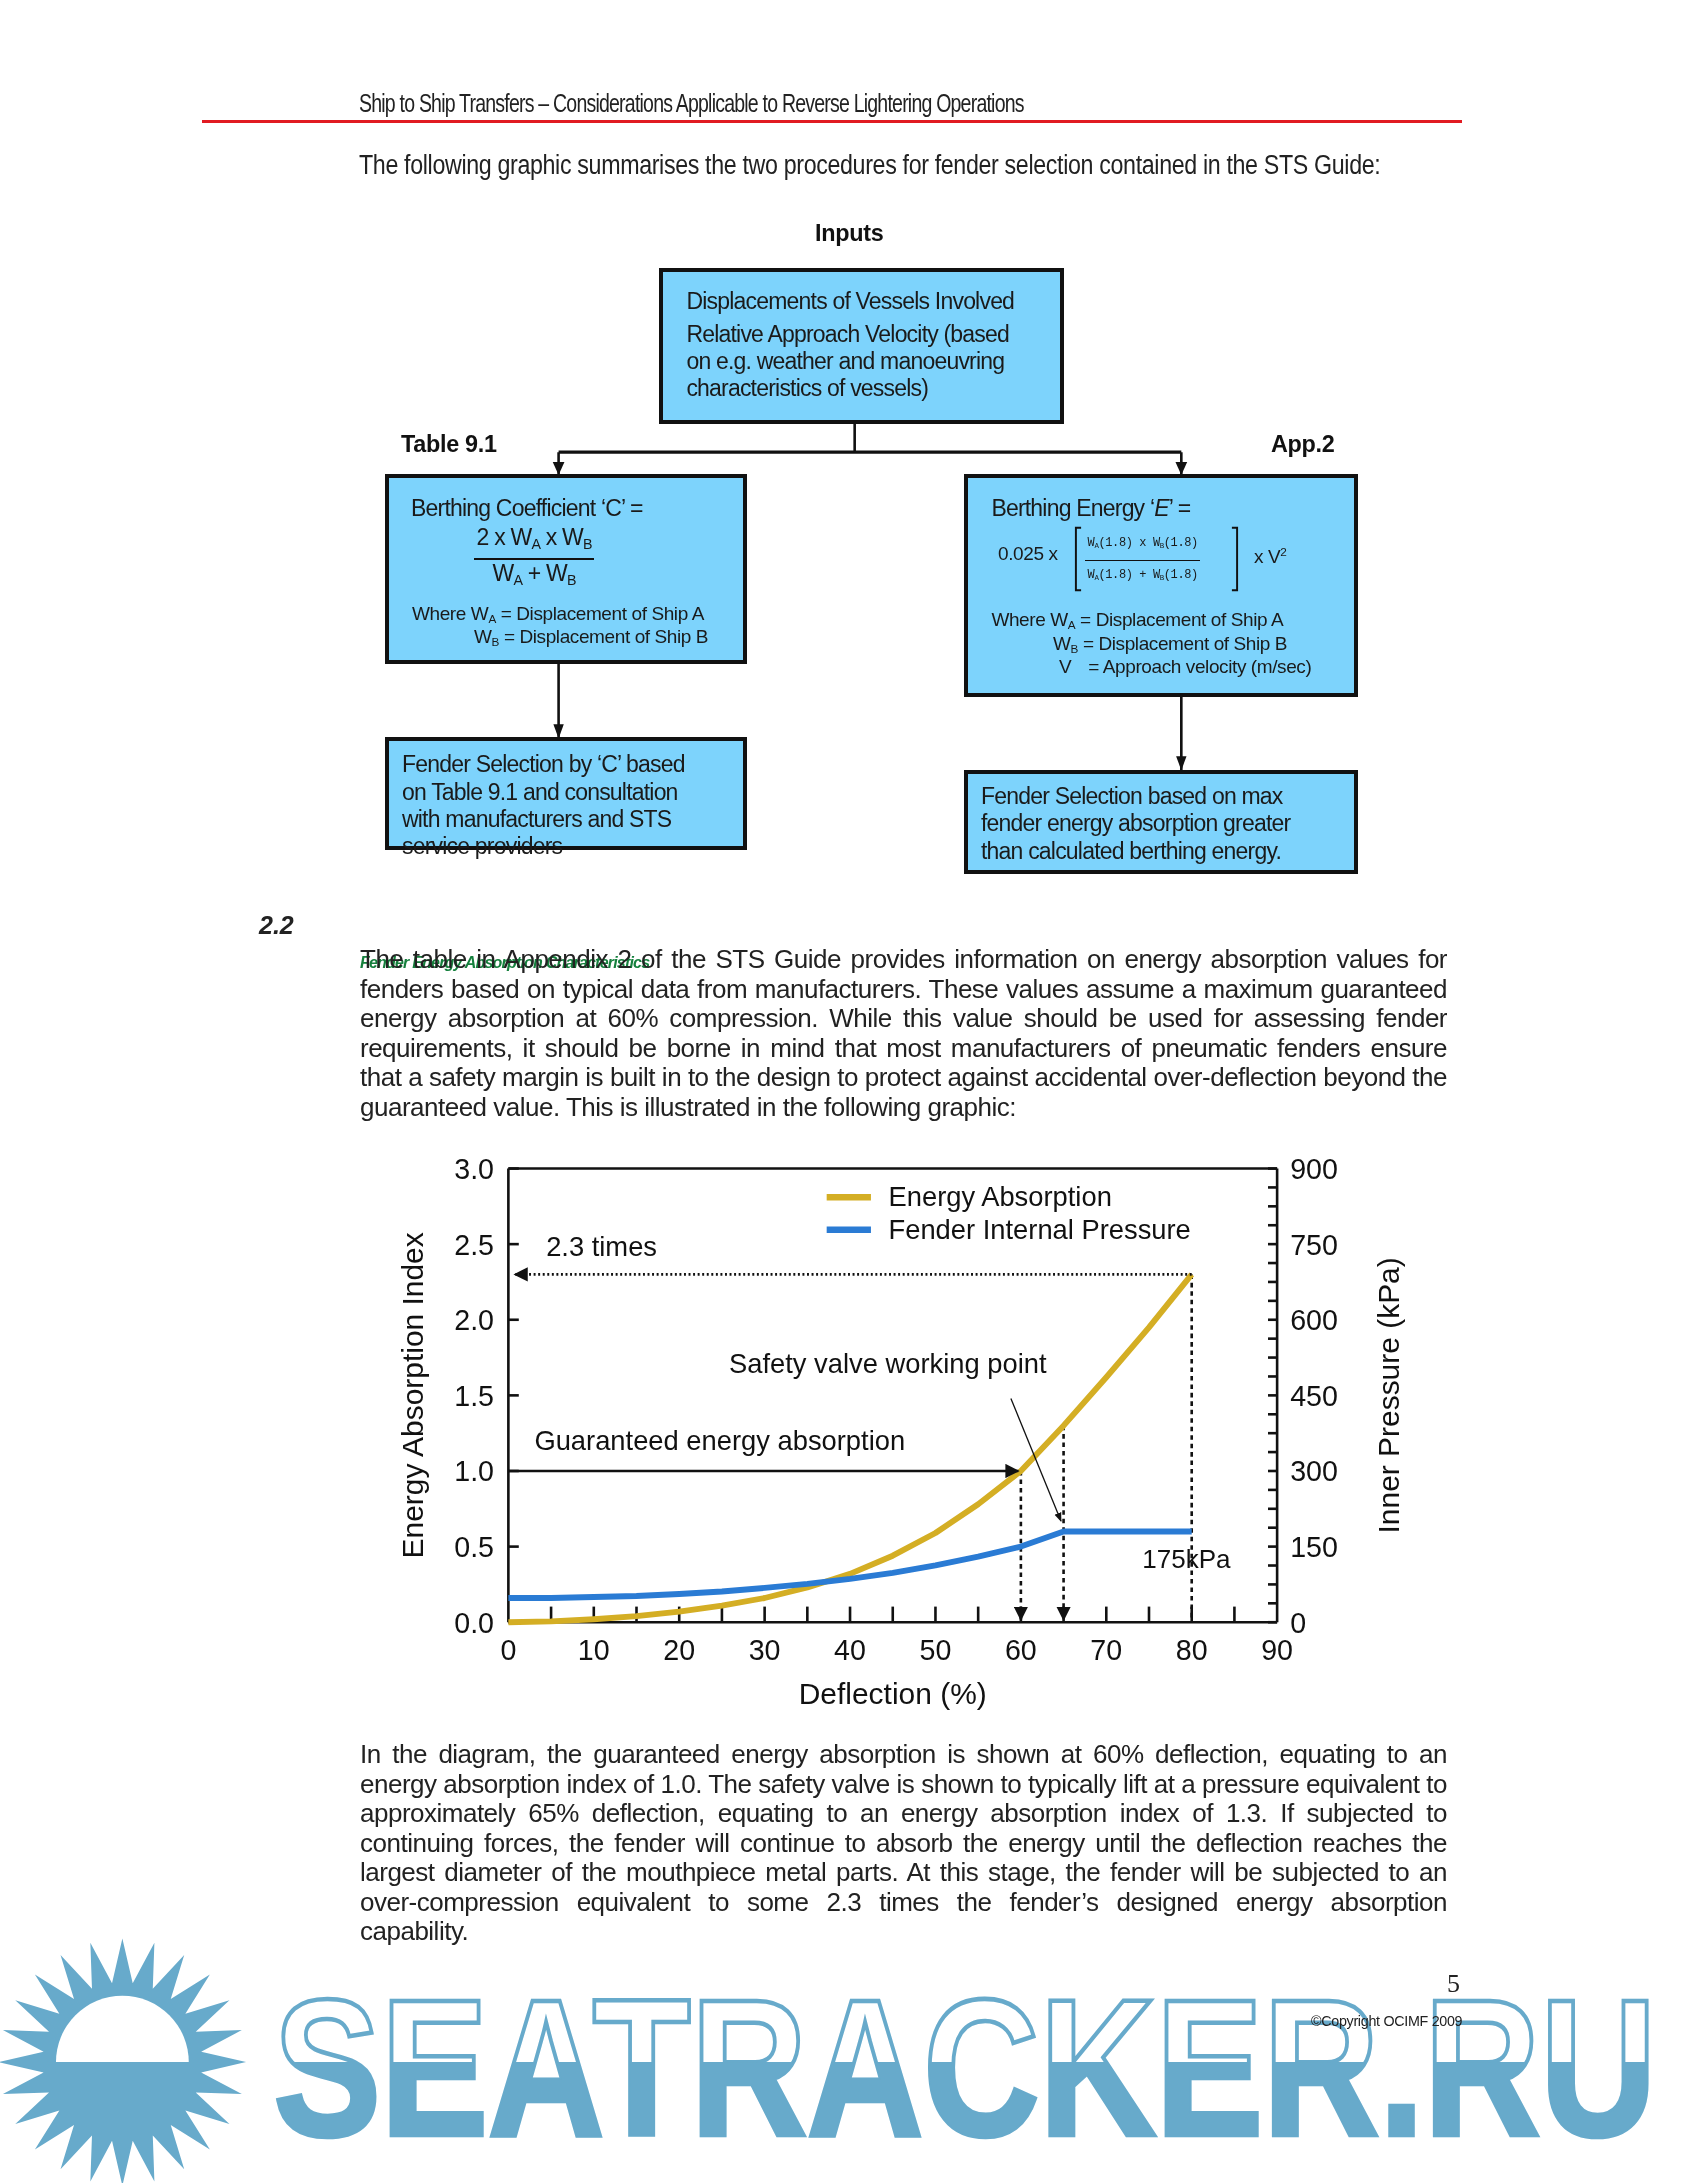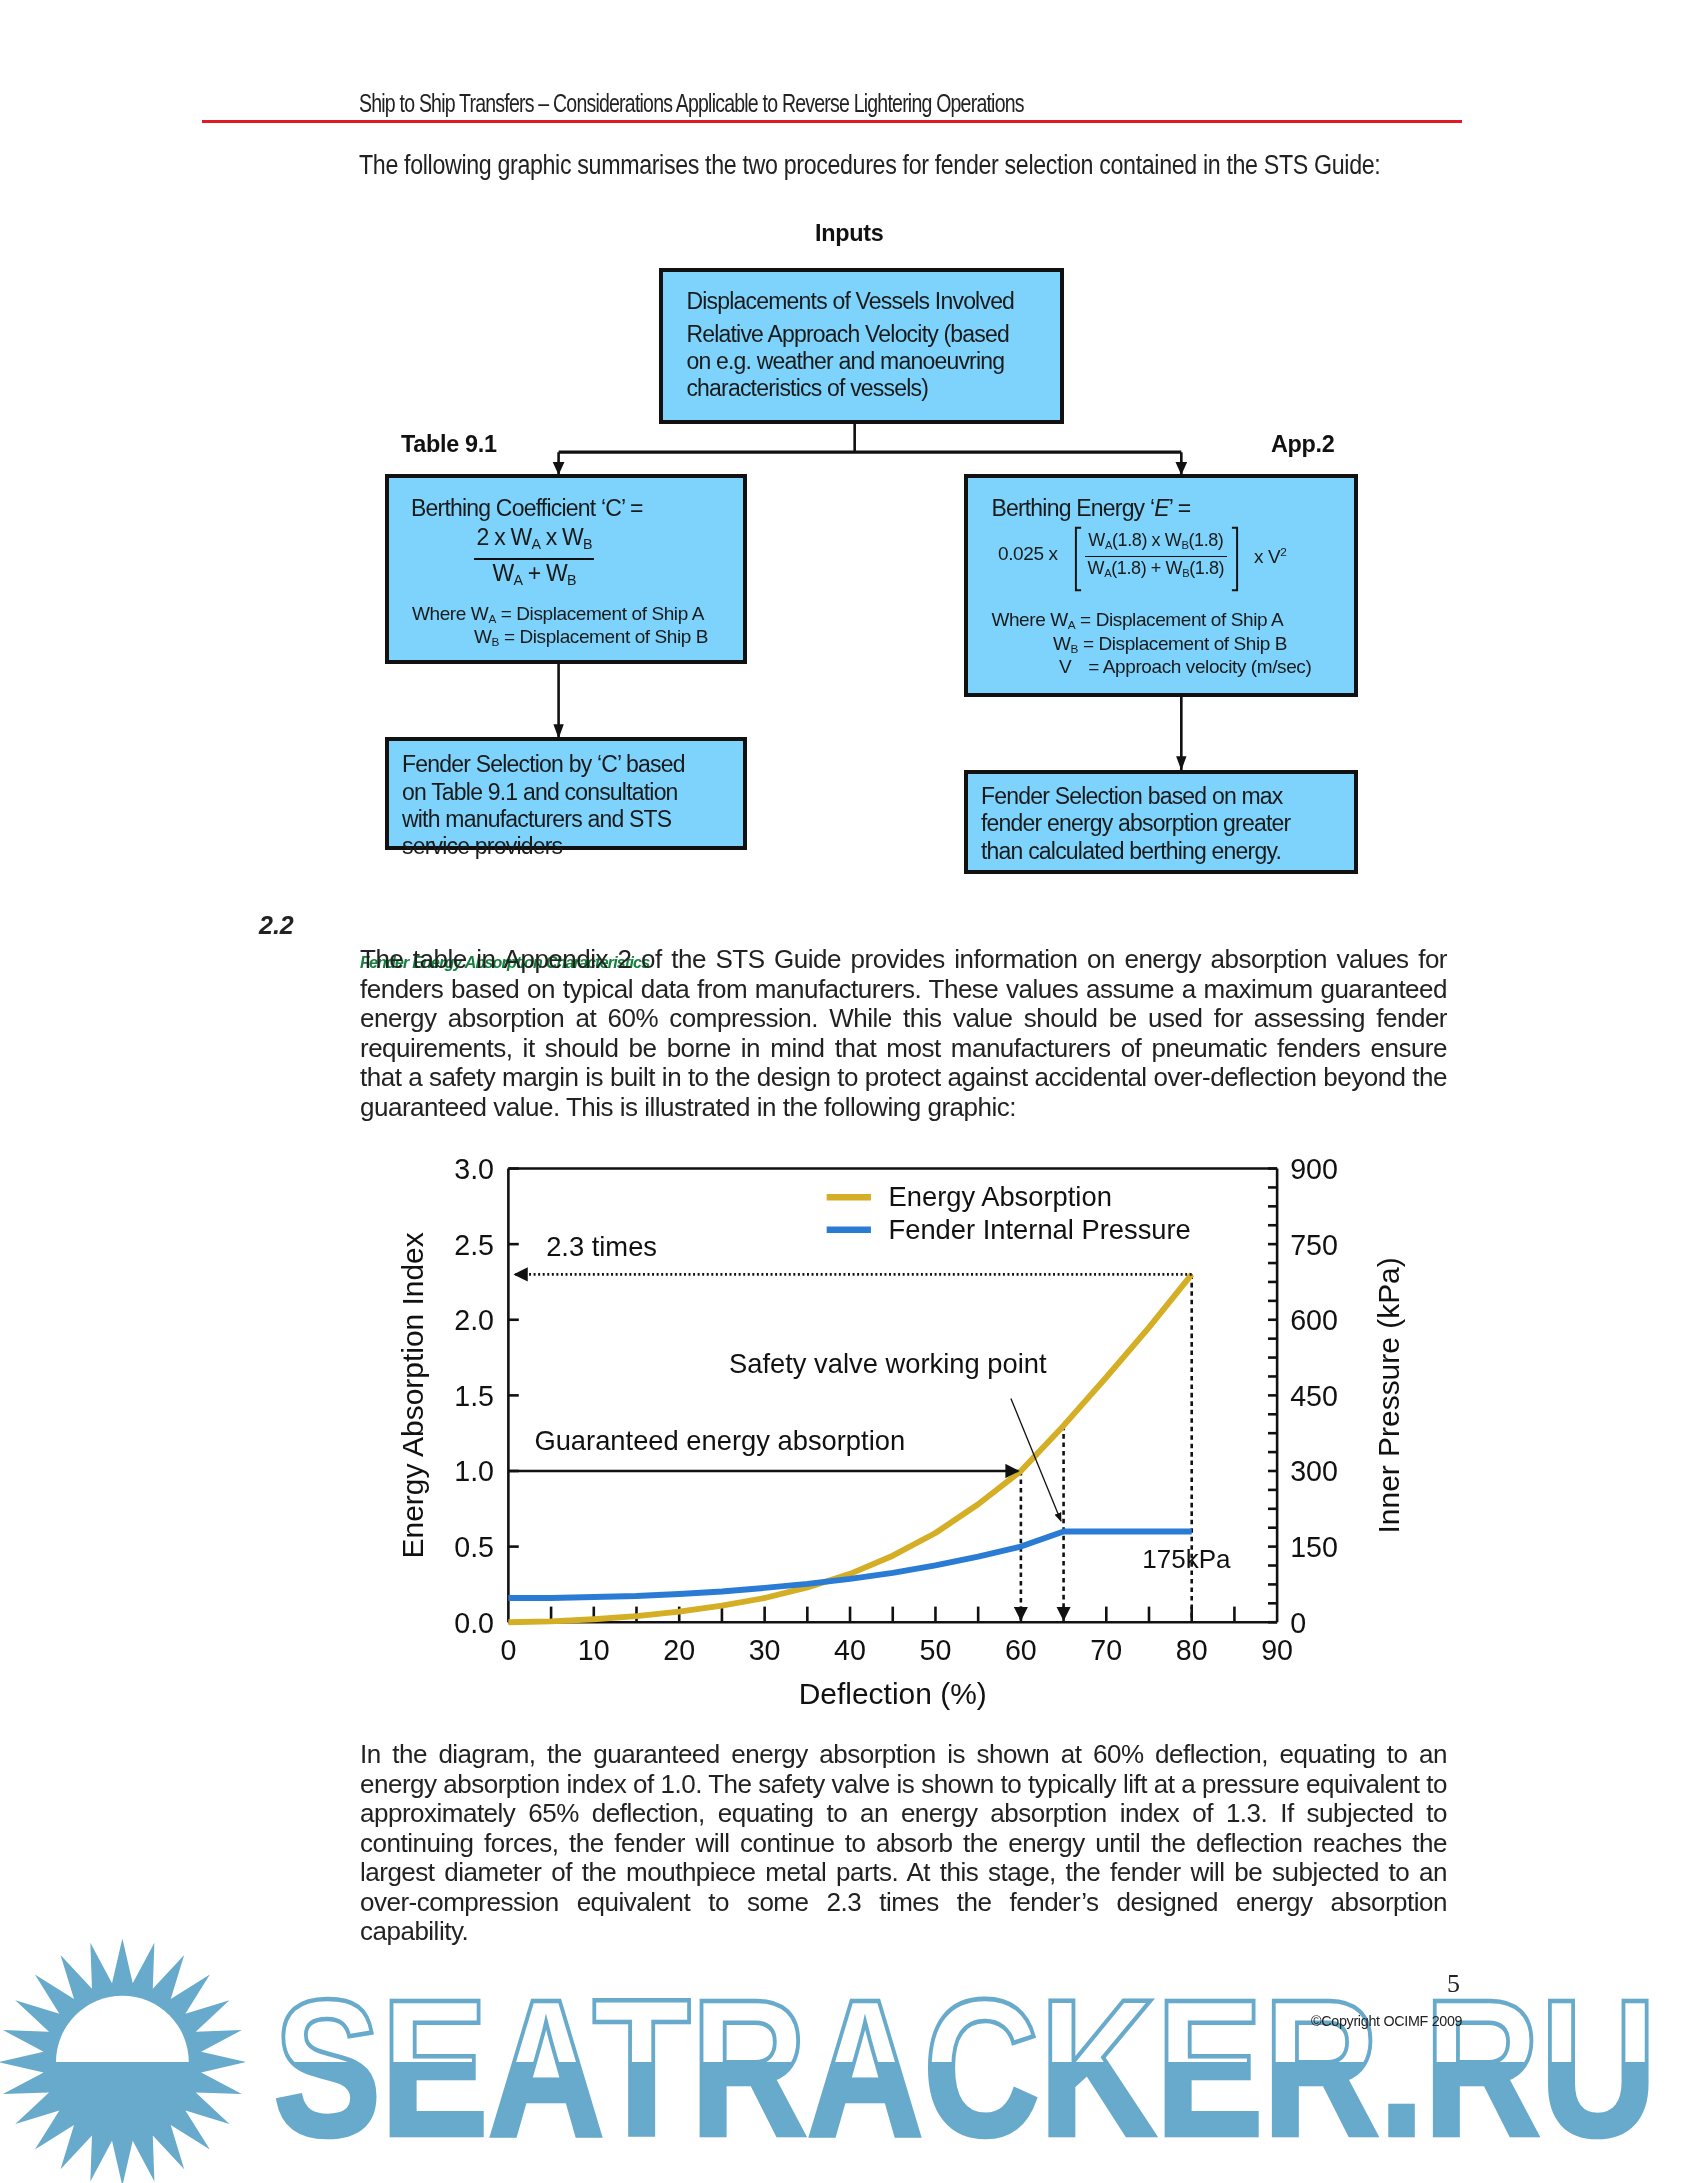--- a/index.html
+++ b/index.html
@@ -84,21 +84,21 @@
   </div>
 
   <div class="fc-box" style="left:964px;top:474px;width:394px;height:223px;">
     <div class="fc-text" style="left:23.4px;top:17px;"><span>Berthing Energy ‘</span><i>E</i><span>’ =</span></div>
     <div class="fc-text fc-small" style="left:30px;top:64px;">0.025 x</div>
     <svg class="abs" style="left:104px;top:47px" width="169" height="68" viewBox="0 0 260 104">
       <path d="M14,4 L6,4 L6,100 L14,100" stroke="#111" stroke-width="3" fill="none"></path>
       <path d="M246,4 L254,4 L254,100 L246,100" stroke="#111" stroke-width="3" fill="none"></path>
     </svg>
     <div class="fc-text fc-small" style="left:117px;top:51px;">
-      <span class="frac" style="font-size:18px;line-height:22px;">
+      <span class="frac" style="font-size:12px;line-height:28px;font-family:Liberation Mono, monospace;">
         <span class="num" style="border-bottom-width:1.3px;"><span>W</span><sub>A</sub><span>(1.8) x W</span><sub>B</sub><span>(1.8)</span></span>
         <span class="den"><span>W</span><sub>A</sub><span>(1.8) + W</span><sub>B</sub><span>(1.8)</span></span>
       </span>
     </div>
     <div class="fc-text fc-small" style="left:286px;top:62px;"><span>x  V</span><sup>2</sup></div>
     <div class="fc-text fc-small" style="left:23.4px;top:130px;"><span>Where W</span><sub>A</sub><span> = Displacement of Ship A</span></div>
     <div class="fc-text fc-small" style="left:85px;top:154px;"><span>W</span><sub>B</sub><span> = Displacement of Ship B</span></div>
     <div class="fc-text fc-small" style="left:91px;top:177px;"><span>V</span><span style="display:inline-block;width:17px"></span><span>= Approach velocity (m/sec)</span></div>
   </div>
 

